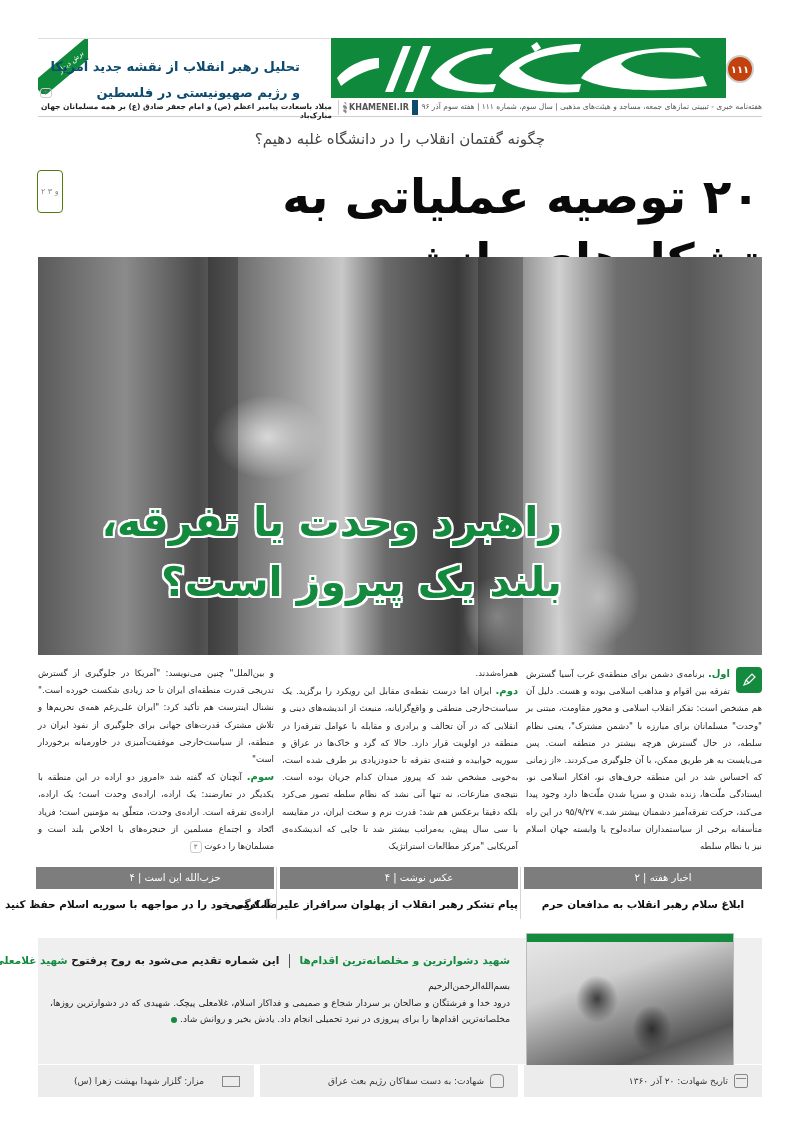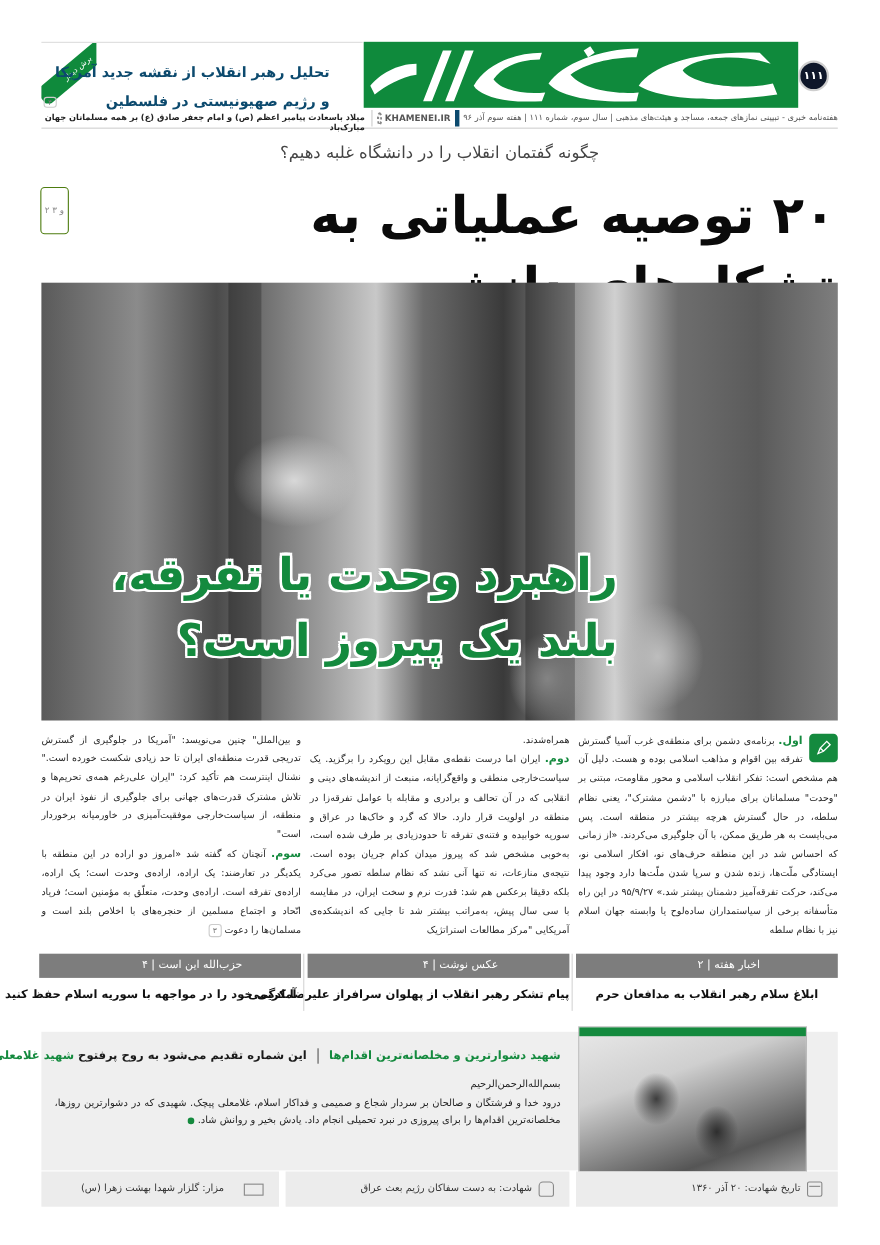--- a/index.html
+++ b/index.html
@@ -3,31 +3,31 @@
 <meta charset="utf-8">
 <style>
   * { box-sizing: border-box; margin: 0; padding: 0; }
   html, body { width: 800px; height: 1132px; background: #ffffff; overflow: hidden; }
   body { font-family: "DejaVu Sans", sans-serif; color: #1a1a1a; position: relative; direction: rtl; }
 
   
   .masthead { position: absolute; top: 38px; left: 38px; width: 724px; height: 60px; }
   .mast-green { position: absolute; right: 36px; top: 0; width: 395px; height: 60px; background: #0f8a3c; overflow: hidden; }
   .mast-green svg { position: absolute; left: 0; top: 0; width: 100%; height: 100%; }
-  .issue-badge { position: absolute; right: 8px; top: 17px; width: 28px; height: 28px; border-radius: 50%; background: #0f172a; border: 2px solid #cfcfcf; color: #fff; font-size: 10px; font-weight: bold; display: flex; align-items: center; justify-content: center; direction: ltr; }
+  .issue-badge { position: absolute; right: 8px; top: 17px; width: 28px; height: 28px; border-radius: 50%; background: #c2410c; border: 2px solid #cfcfcf; color: #fff; font-size: 10px; font-weight: bold; display: flex; align-items: center; justify-content: center; direction: ltr; }
   .teaser { position: absolute; left: 0; top: 0; width: 292px; height: 60px; border-top: 1px solid #ddd; }
   .teaser-ribbon { position: absolute; left: -10px; top: 14px; width: 86px; height: 18px; background: #0f8a3c; color: #fff; font-size: 7px; text-align: center; line-height: 18px; transform: rotate(-40deg); transform-origin: center; }
   .teaser-corner { position: absolute; left: 0; top: 0; width: 50px; height: 55px; overflow: hidden; }
   .teaser-title { position: absolute; right: 30px; top: 15px; width: 250px; font-size: 13px; font-weight: bold; line-height: 26px; color: #0c4a6e; }
   .teaser-page { position: absolute; left: 2px; bottom: 0; font-size: 7px; color: #777; border: 1px solid #ccc; border-radius: 3px; padding: 0 3px; direction: ltr; }
 
   .infobar { position: absolute; top: 98px; left: 38px; width: 724px; height: 19px; border-bottom: 1px solid #cfcfcf; font-size: 7.5px; color: #555; }
   .info-right { position: absolute; right: 0; top: 4px; width: 360px; text-align: right; }
   .info-left { position: absolute; left: 0; top: 4px; width: 294px; text-align: right; font-weight: bold; color: #222; }
-  .khamenei { position: absolute; left: 300px; top: 2px; width: 80px; height: 15px; font-family: "DejaVu Sans", sans-serif; font-size: 8px; font-weight: bold; color: #555; direction: ltr; display: flex; align-items: center; gap: 2px; border-left: 1px solid #ccc; border-right: 4px solid #0c4a6e; padding: 0 4px; }
+  .khamenei { position: absolute; left: 300px; top: 2px; width: 80px; height: 15px; font-family: "DejaVu Sans", sans-serif; font-size: 8px; font-weight: bold; color: #555; direction: ltr; display: flex; align-items: center; gap: 2px; border-left: 1px solid #ccc; border-right: 6px solid #0c4a6e; padding: 0 4px; }
   .khamenei .gear { width: 12px; height: 12px; border-radius: 50%; border: 2px dotted #888; }
 
   
   .kicker { position: absolute; top: 130px; left: 0; width: 800px; text-align: center; font-size: 15px; color: #444; }
   .headline { position: absolute; top: 165px; right: 40px; width: 720px; text-align: right; font-family: "DejaVu Sans", sans-serif; font-weight: 900; font-size: 47px; line-height: 64px; color: #0a0a0a; letter-spacing: -1px; }
   .page-ref { position: absolute; top: 170px; left: 37px; font-size: 8px; color: #888; border: 1px solid #4d7c0f; border-radius: 4px; padding: 16px 3px; direction: ltr; }
 
   
   .photo { position: absolute; top: 257px; left: 38px; width: 724px; height: 398px; overflow: hidden;
     background:

